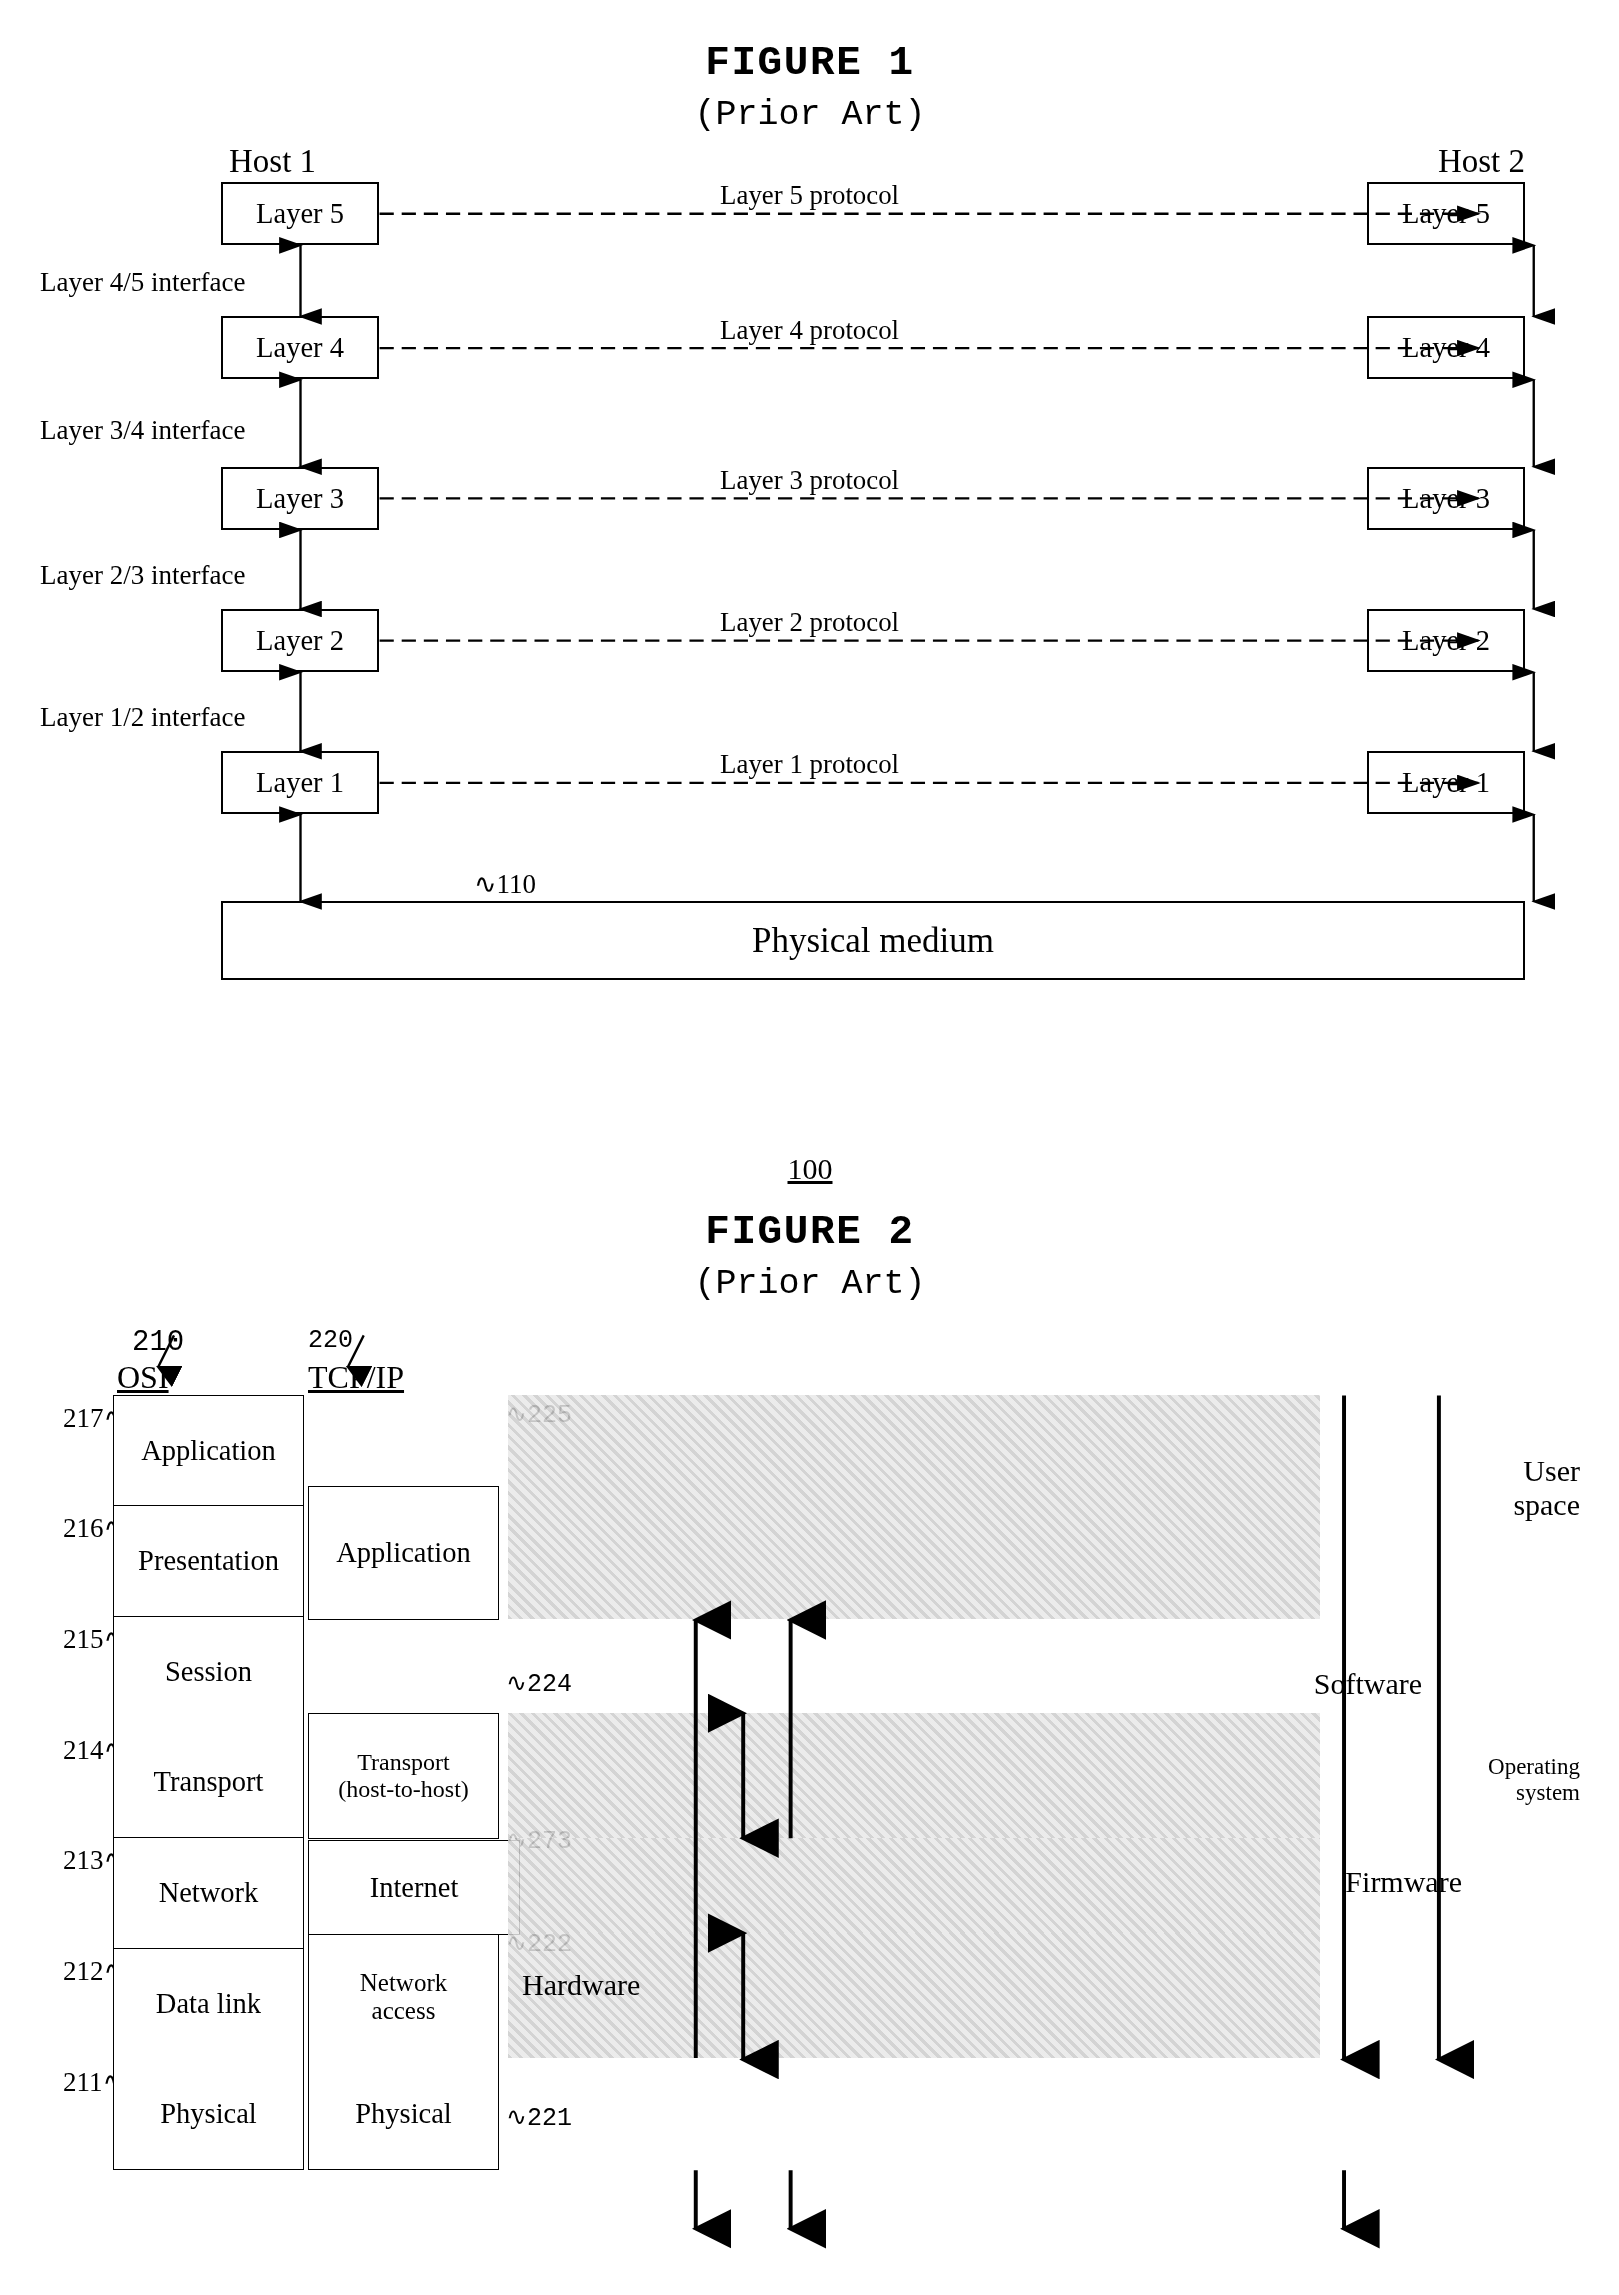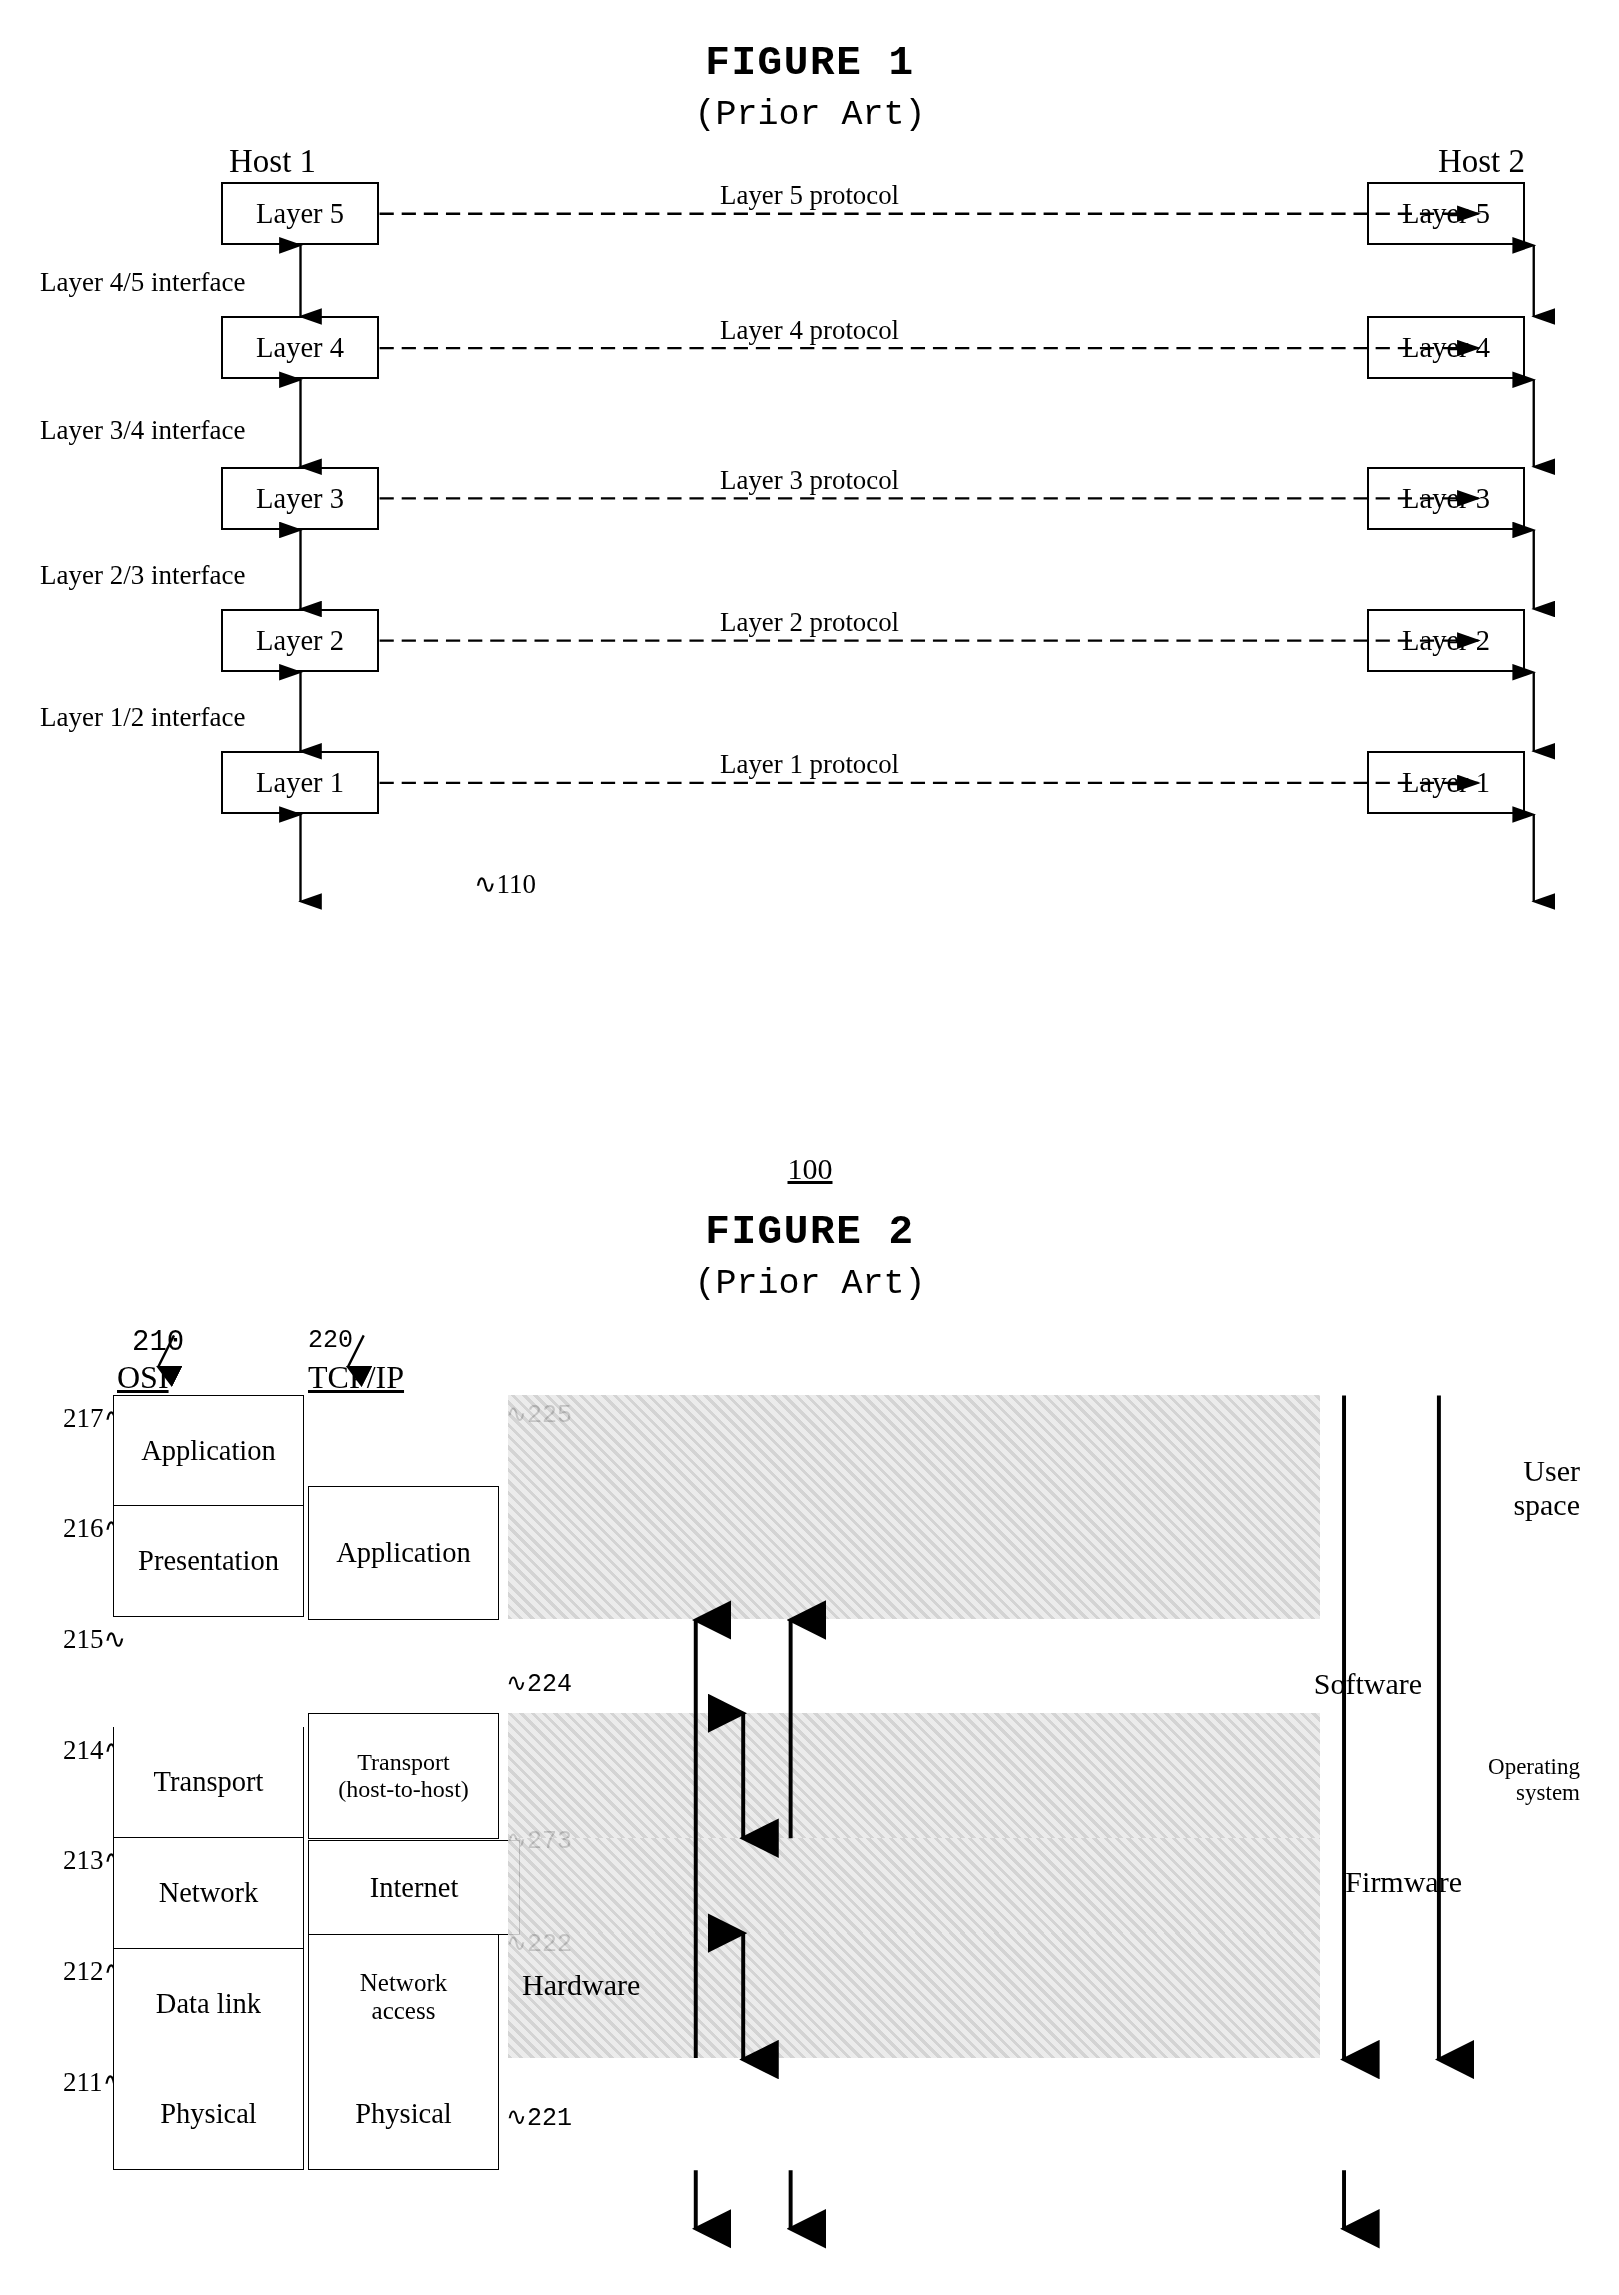--- a/index.html
+++ b/index.html
@@ -188,20 +188,23 @@
   <div class="layer-box h1-l3">Layer 3</div>
   <div class="layer-box h1-l2">Layer 2</div>
   <div class="layer-box h1-l1">Layer 1</div>
 
   <div class="layer-box h2-l5">Layer 5</div>
   <div class="layer-box h2-l4">Layer 4</div>
   <div class="layer-box h2-l3">Layer 3</div>
   <div class="layer-box h2-l2">Layer 2</div>
   <div class="layer-box h2-l1">Layer 1</div>
 
+  <div class="physical-medium">
+    <span>Physical medium</span>
+  </div>
 
   <div class="interface-label iface-45">Layer 4/5 interface</div>
   <div class="interface-label iface-34">Layer 3/4 interface</div>
   <div class="interface-label iface-23">Layer 2/3 interface</div>
   <div class="interface-label iface-12">Layer 1/2 interface</div>
 
   <div style="position:absolute; top:844px; left:474px; font-size:27px;">∿110</div>
 
   <div style="position:absolute; bottom:8px; left:50%; transform:translateX(-50%); font-size:30px; text-decoration:underline;">100</div>
 
@@ -280,20 +283,21 @@
 
   <div style="position:absolute; top:901px; left:506px; font-size:25px; font-family:'Courier New',monospace;">∿221</div>
 
   <div style="position:absolute; top:201px; left:63px; font-size:27px;">217∿</div>
   <div style="position:absolute; top:194px; left:113px; width:191px; height:111px; border:1.6px solid #000; display:flex; align-items:center; justify-content:center; font-size:28.5px; background:#fff;">Application</div>
 
   <div style="position:absolute; top:311px; left:63px; font-size:27px;">216∿</div>
   <div style="position:absolute; top:305px; left:113px; width:191px; height:111px; border:1.6px solid #000; border-top:0; display:flex; align-items:center; justify-content:center; font-size:28.5px; background:#fff;">Presentation</div>
 
   <div style="position:absolute; top:422px; left:63px; font-size:27px;">215∿</div>
+  <div style="position:absolute; top:416px; left:113px; width:191px; height:111px; border:1.6px solid #000; border-top:0; display:flex; align-items:center; justify-content:center; font-size:28.5px; background:#fff;">Session</div>
 
   <div style="position:absolute; top:533px; left:63px; font-size:27px;">214∿</div>
   <div style="position:absolute; top:526px; left:113px; width:191px; height:111px; border:1.6px solid #000; border-top:0; display:flex; align-items:center; justify-content:center; font-size:28.5px; background:#fff;">Transport</div>
 
   <div style="position:absolute; top:643px; left:63px; font-size:27px;">213∿</div>
   <div style="position:absolute; top:637px; left:113px; width:191px; height:111px; border:1.6px solid #000; border-top:0; display:flex; align-items:center; justify-content:center; font-size:28.5px; background:#fff;">Network</div>
 
   <div style="position:absolute; top:754px; left:63px; font-size:27px;">212∿</div>
   <div style="position:absolute; top:748px; left:113px; width:191px; height:111px; border:1.6px solid #000; border-top:0; display:flex; align-items:center; justify-content:center; font-size:28.5px; background:#fff;">Data link</div>
 

